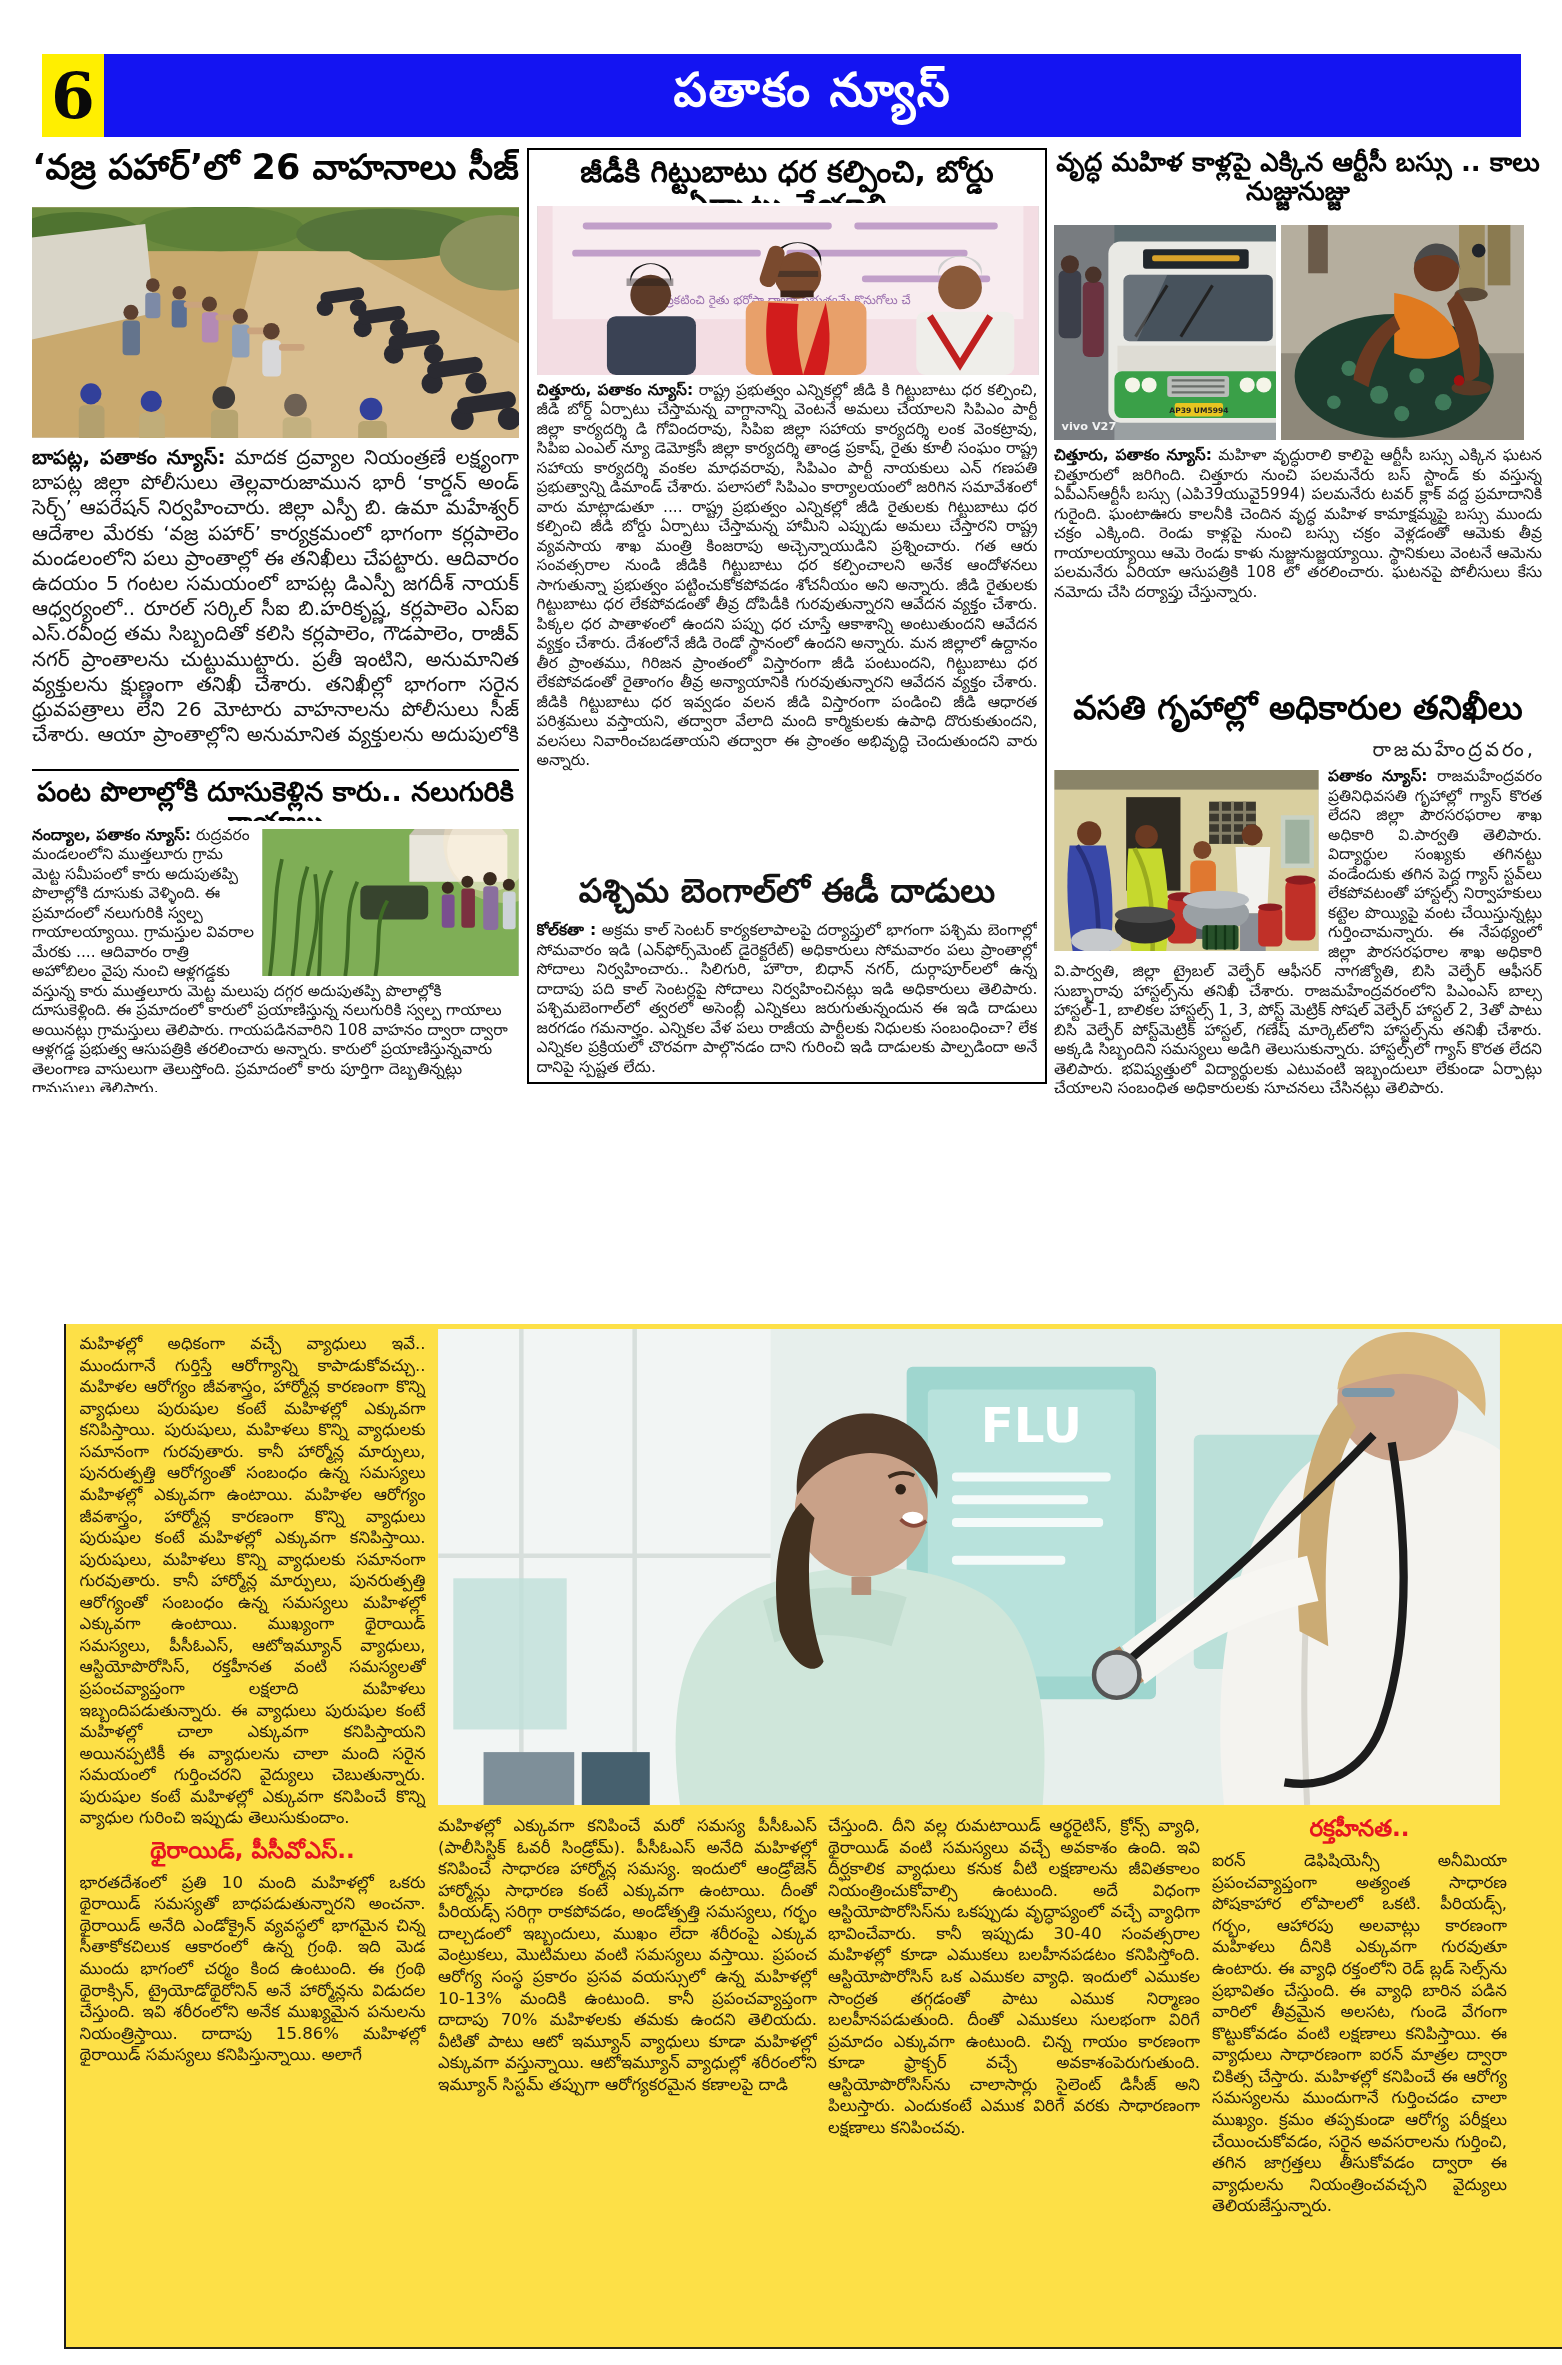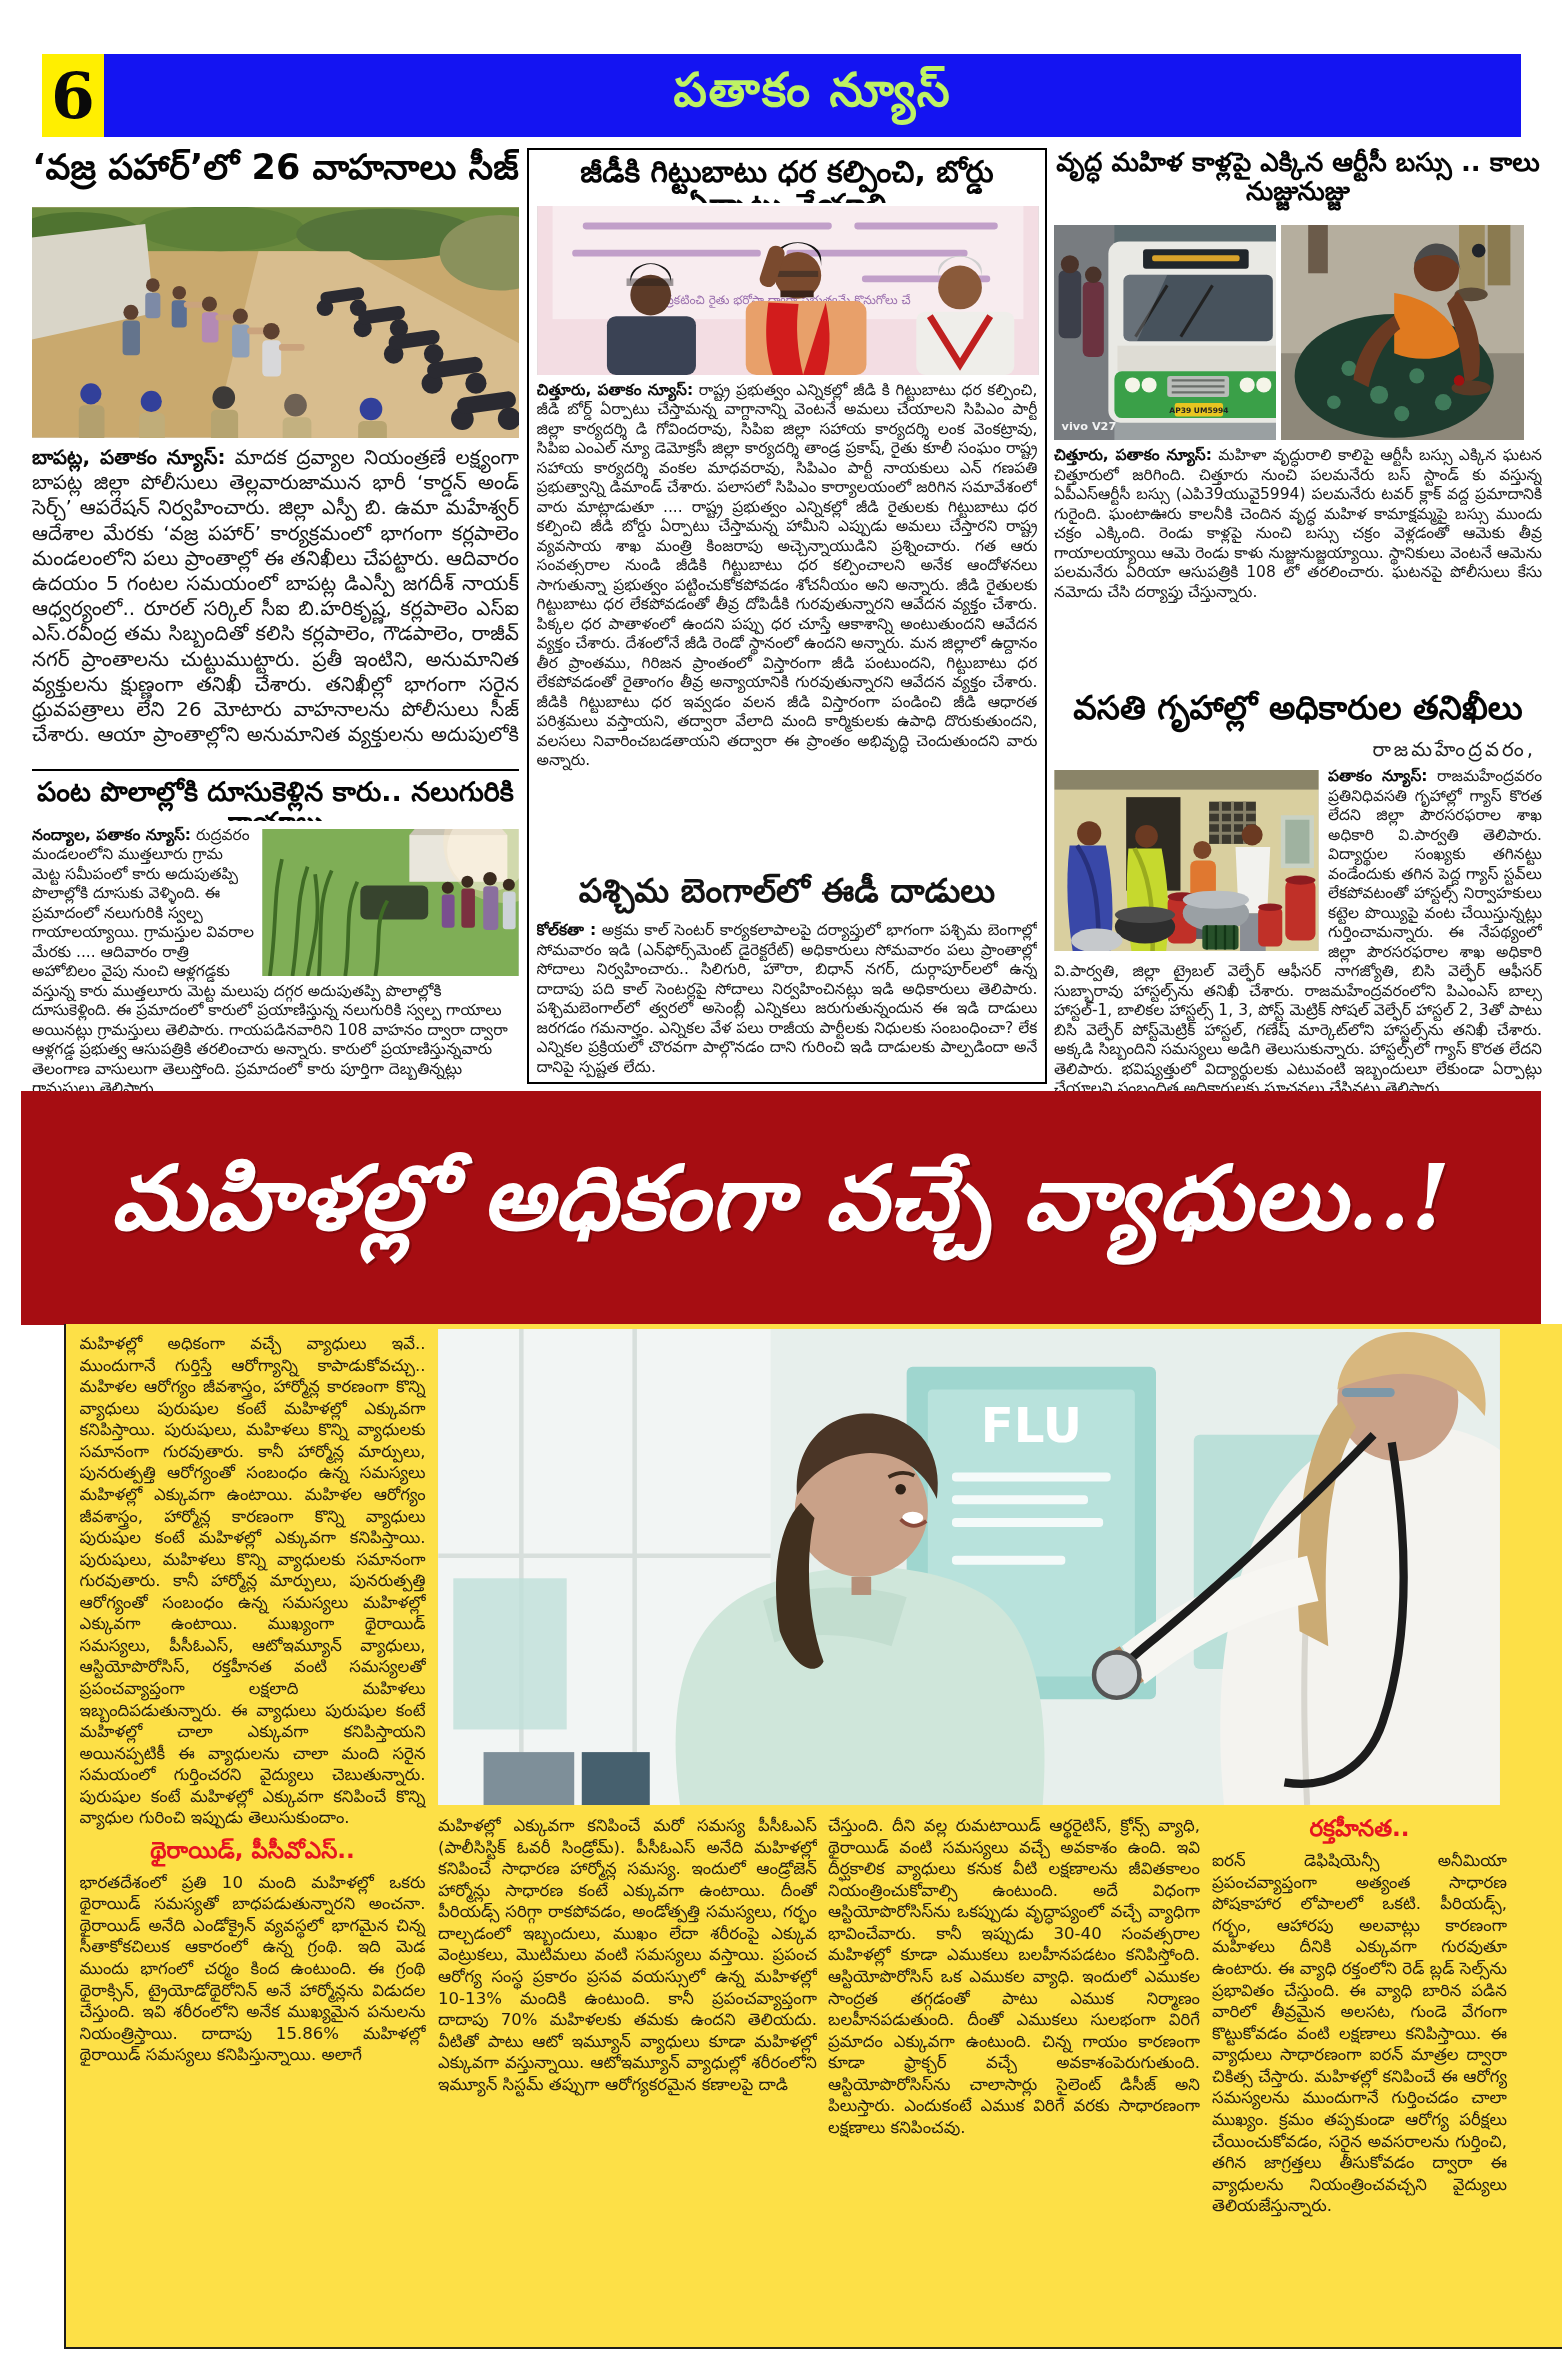--- a/index.html
+++ b/index.html
@@ -3,21 +3,21 @@
 <meta charset="utf-8">
 <style>
   html,body{margin:0;padding:0;background:#e8e8e8;}
   .page{position:relative;width:1562px;height:2366px;background:#ffffff;
         font-family:"DejaVu Sans",sans-serif;color:#141414;overflow:hidden;}
   .abs{position:absolute;}
   
   .header-row{left:42px;top:54px;width:1479px;height:83px;display:flex;}
   .page-num{width:62px;background:#ffef00;color:#0a0a0a;font-weight:bold;font-size:63px;
             display:flex;align-items:center;justify-content:center;font-family:"DejaVu Serif",serif;}
-  .masthead{flex:1;background:#1414f2;color:#bef264;font-weight:bold;font-size:47px;
+  .masthead{flex:1;background:#1414f2;color:#ffffff;font-weight:bold;font-size:47px;
             display:flex;align-items:center;justify-content:center;letter-spacing:1.5px;}
   .date-box{width:435px;background:#f40606;color:#ffffff;font-weight:bold;font-size:39px;
             display:flex;align-items:center;justify-content:center;}
   
   .headline{font-weight:bold;text-align:center;color:#060606;line-height:1.12;}
   .body-text{text-align:justify;color:#161616;}
   .dateline{font-weight:bold;color:#0c0c0c;}
   .col1{left:32px;top:148px;width:487px;}
   .c1s1-headline{font-size:35px;height:54px;overflow:hidden;}
   .photo-frame{overflow:hidden;background:#ddd;}
@@ -372,23 +372,20 @@
               <line x1="226" y1="206" x2="226" y2="238"></line>
               <line x1="238" y1="206" x2="238" y2="238"></line>
             </g>
         </svg>
       </div>
       <b class="dateline">పతాకం న్యూస్:</b>
       <span>రాజమహేంద్రవరం ప్రతినిధివసతి గృహాల్లో గ్యాస్ కొరత లేదని జిల్లా పౌరసరఫరాల శాఖ అధికారి వి.పార్వతి తెలిపారు. విద్యార్థుల సంఖ్యకు తగినట్టు వండేందుకు తగిన పెద్ద గ్యాస్ స్టవ్‌లు లేకపోవటంతో హాస్టల్స్ నిర్వాహకులు కట్టెల పొయ్యిపై వంట చేయిస్తున్నట్లు గుర్తించామన్నారు. ఈ నేపథ్యంలో జిల్లా పౌరసరఫరాల శాఖ అధికారి వి.పార్వతి, జిల్లా ట్రైబల్ వెల్ఫేర్ ఆఫీసర్ నాగజ్యోతి, బిసి వెల్ఫేర్ ఆఫీసర్ సుబ్బారావు హాస్టల్స్‌ను తనిఖీ చేశారు. రాజమహేంద్రవరంలోని పిఎంఎస్ బాల్స హాస్టల్-1, బాలికల హాస్టల్స్ 1, 3, పోస్ట్ మెట్రిక్ సోషల్ వెల్ఫేర్ హాస్టల్ 2, 3తో పాటు బిసి వెల్ఫేర్ పోస్ట్‌మెట్రిక్ హాస్టల్, గణేష్ మార్కెట్‌లోని హాస్టల్స్‌ను తనిఖీ చేశారు. అక్కడి సిబ్బందిని సమస్యలు అడిగి తెలుసుకున్నారు. హాస్టల్స్‌లో గ్యాస్ కొరత లేదని తెలిపారు. భవిష్యత్తులో విద్యార్థులకు ఎటువంటి ఇబ్బందులూ లేకుండా ఏర్పాట్లు చేయాలని సంబంధిత అధికారులకు సూచనలు చేసినట్లు తెలిపారు.</span>
     </div>
   </div>
 
-  <div class="abs banner">
-    <div class="banner-text">మహిళల్లో అధికంగా వచ్చే వ్యాధులు..!</div>
-  </div>
 
   <div class="abs feature-box">
 
     <div class="f-col f-col1">
       <span>మహిళల్లో అధికంగా వచ్చే వ్యాధులు ఇవే.. ముందుగానే గుర్తిస్తే ఆరోగ్యాన్ని కాపాడుకోవచ్చు.. మహిళల ఆరోగ్యం జీవశాస్త్రం, హార్మోన్ల కారణంగా కొన్ని వ్యాధులు పురుషుల కంటే మహిళల్లో ఎక్కువగా కనిపిస్తాయి. పురుషులు, మహిళలు కొన్ని వ్యాధులకు సమానంగా గురవుతారు. కానీ హార్మోన్ల మార్పులు, పునరుత్పత్తి ఆరోగ్యంతో సంబంధం ఉన్న సమస్యలు మహిళల్లో ఎక్కువగా ఉంటాయి. మహిళల ఆరోగ్యం జీవశాస్త్రం, హార్మోన్ల కారణంగా కొన్ని వ్యాధులు పురుషుల కంటే మహిళల్లో ఎక్కువగా కనిపిస్తాయి. పురుషులు, మహిళలు కొన్ని వ్యాధులకు సమానంగా గురవుతారు. కానీ హార్మోన్ల మార్పులు, పునరుత్పత్తి ఆరోగ్యంతో సంబంధం ఉన్న సమస్యలు మహిళల్లో ఎక్కువగా ఉంటాయి. ముఖ్యంగా థైరాయిడ్ సమస్యలు, పీసీఓఎస్, ఆటోఇమ్యూన్ వ్యాధులు, ఆస్టియోపొరోసిస్, రక్తహీనత వంటి సమస్యలతో ప్రపంచవ్యాప్తంగా లక్షలాది మహిళలు ఇబ్బందిపడుతున్నారు. ఈ వ్యాధులు పురుషుల కంటే మహిళల్లో చాలా ఎక్కువగా కనిపిస్తాయని అయినప్పటికీ ఈ వ్యాధులను చాలా మంది సరైన సమయంలో గుర్తించరని వైద్యులు చెబుతున్నారు. పురుషుల కంటే మహిళల్లో ఎక్కువగా కనిపించే కొన్ని వ్యాధుల గురించి ఇప్పుడు తెలుసుకుందాం.</span>
       <div class="red-subhead">థైరాయిడ్, పీసీవోఎస్..</div>
       <span>భారతదేశంలో ప్రతి 10 మంది మహిళల్లో ఒకరు థైరాయిడ్ సమస్యతో బాధపడుతున్నారని అంచనా. థైరాయిడ్ అనేది ఎండోక్రైన్ వ్యవస్థలో భాగమైన చిన్న సీతాకోకచిలుక ఆకారంలో ఉన్న గ్రంథి. ఇది మెడ ముందు భాగంలో చర్మం కింద ఉంటుంది. ఈ గ్రంథి థైరాక్సిన్, ట్రైయోడోథైరోనిన్ అనే హార్మోన్లను విడుదల చేస్తుంది. ఇవి శరీరంలోని అనేక ముఖ్యమైన పనులను నియంత్రిస్తాయి. దాదాపు 15.86% మహిళల్లో థైరాయిడ్ సమస్యలు కనిపిస్తున్నాయి. అలాగే</span>
     </div>
 
     <div class="abs f-photo photo-frame">

